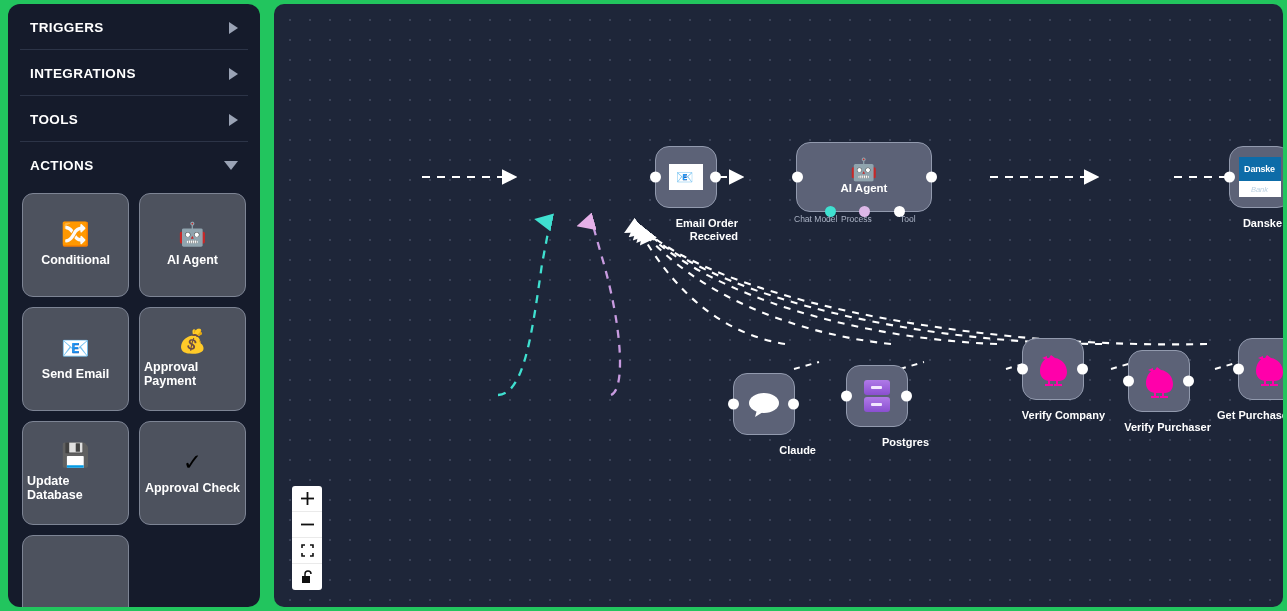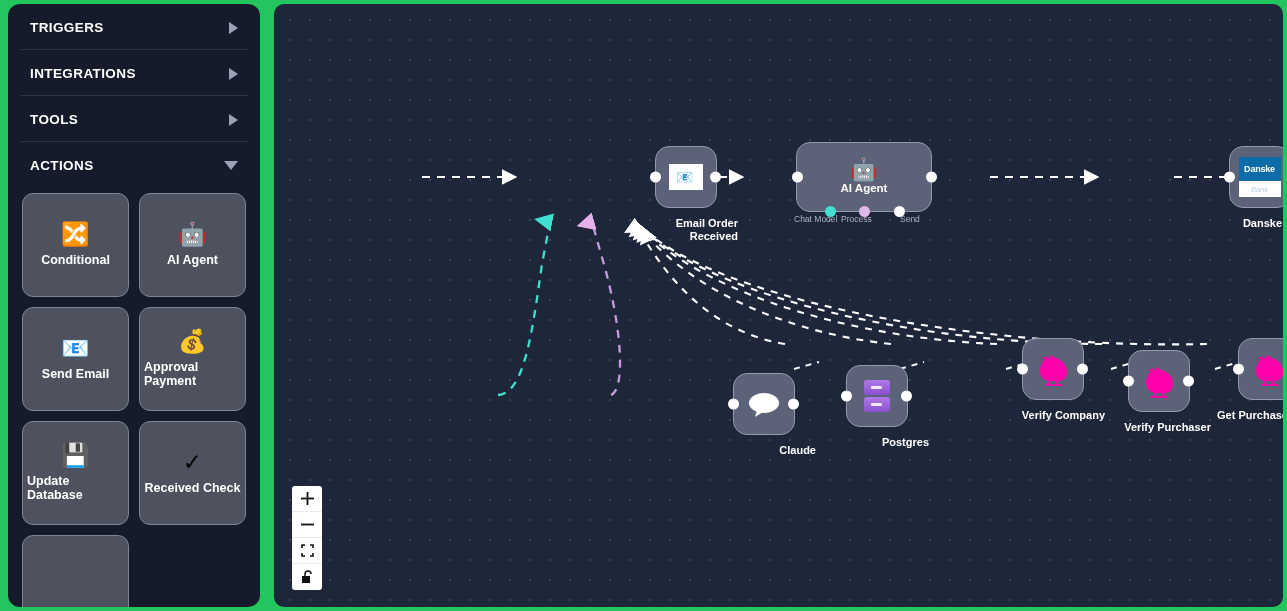--- a/index.html
+++ b/index.html
@@ -251,21 +251,21 @@
         <div class="action-card">
           <span class="action-ico">💰</span>
           <span class="action-name">Approval Payment</span>
         </div>
         <div class="action-card">
           <span class="action-ico">💾</span>
           <span class="action-name">Update Database</span>
         </div>
         <div class="action-card">
           <span class="action-ico">✓</span>
-          <span class="action-name">Received Check</span>
+          <span class="action-name">Approval Check</span>
         </div>
         <div class="action-card"></div>
       </div>
 
     </div>
   </div>
 
   <div id="canvas-panel">
     <div id="flow">
 
@@ -329,21 +329,21 @@
           <span class="h r"></span>
           <span class="node-ico">🤖</span>
           <span class="inner-label">AI Agent</span>
           <span class="sub-h" style="left:28px; background:#3fe0d0;"></span>
           <span class="sub-h" style="left:62px; background:#ddb8e8;"></span>
           <span class="sub-h" style="left:97px; background:#ffffff;"></span>
         </div>
         <div style="position:relative; width:136px; height:12px;">
           <span class="sub-lab" style="left:-2px; top:2px;">Chat Model</span>
           <span class="sub-lab" style="left:45px; top:2px;">Process</span>
-          <span class="sub-lab" style="left:104px; top:2px;">Send</span>
+          <span class="sub-lab" style="left:104px; top:2px;">Tool</span>
         </div>
       </div>
 
 
       <div class="node" style="left:933px; top:142px;">
         <div class="node-box">
           <span class="h l"></span>
 
           <span class="danske">
             <span class="danske-top">Danske</span>

